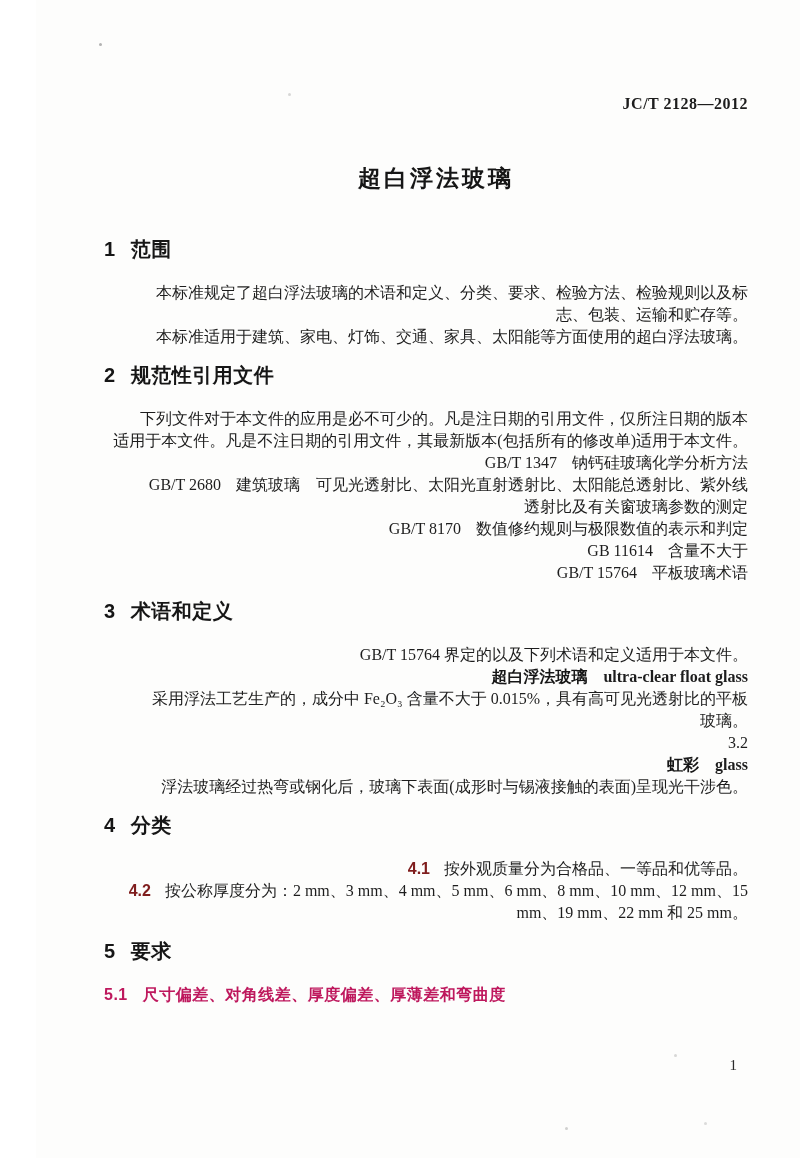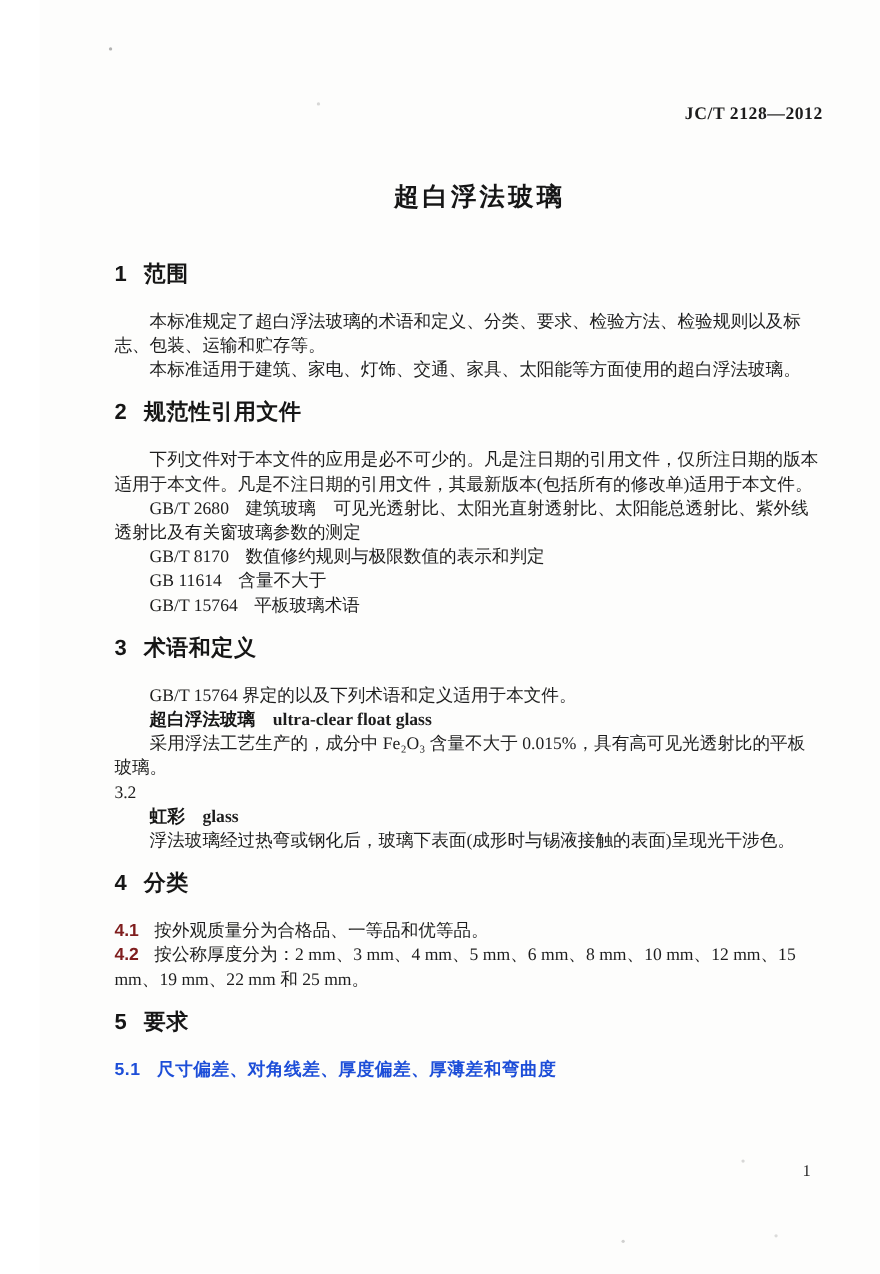--- a/index.html
+++ b/index.html
@@ -29,21 +29,21 @@
     font-size: 23px;
     font-weight: 700;
     letter-spacing: 3px;
     color: #161616;
   }
   .content {
     margin: 0 88px 0 68px;
     font-size: 16px;
     line-height: 22px;
   }
-  .content p { margin: 0; }
+  .content p { margin: 0; text-align: right; }
   h2.sec {
     font-family: "Liberation Sans", "DejaVu Sans", sans-serif;
     font-size: 20px;
     font-weight: 700;
     margin: 16px 0 22px 0;
     line-height: 22px;
     color: #161616;
     letter-spacing: 0.5px;
   }
   .h-num { margin-right: 15px; }
@@ -65,21 +65,21 @@
     font-weight: 700;
     margin-right: 14px;
     color: #7f1d1d;
   }
   h3.sub-sec {
     font-family: "Liberation Sans", "DejaVu Sans", sans-serif;
     font-size: 16px;
     font-weight: 700;
     margin: 22px 0 22px 0;
     line-height: 22px;
-    color: #1d4ed8;
+    color: #be185d;
     letter-spacing: 0.5px;
   }
   .page-num {
     position: absolute;
     top: 1057px;
     right: 99px;
     font-size: 15px;
     color: #2a2a2a;
   }
   .speck {
@@ -100,20 +100,21 @@
   <h1 class="doc-title">超白浮法玻璃</h1>
 
   <div class="content">
 
     <h2 class="sec"><span class="h-num">1</span><span>范围</span></h2>
     <p class="indent">本标准规定了超白浮法玻璃的术语和定义、分类、要求、检验方法、检验规则以及标志、包装、运输和贮存等。</p>
     <p class="indent">本标准适用于建筑、家电、灯饰、交通、家具、太阳能等方面使用的超白浮法玻璃。</p>
 
     <h2 class="sec"><span class="h-num">2</span><span>规范性引用文件</span></h2>
     <p class="indent">下列文件对于本文件的应用是必不可少的。凡是注日期的引用文件，仅所注日期的版本适用于本文件。凡是不注日期的引用文件，其最新版本(包括所有的修改单)适用于本文件。</p>
+    <p class="ref-line"><span class="ref-code">GB/T 1347</span><span>钠钙硅玻璃化学分析方法</span></p>
     <p class="ref-line"><span class="ref-code">GB/T 2680</span><span>建筑玻璃　可见光透射比、太阳光直射透射比、太阳能总透射比、紫外线透射比及有关窗玻璃参数的测定</span></p>
     <p class="ref-line"><span class="ref-code">GB/T 8170</span><span>数值修约规则与极限数值的表示和判定</span></p>
     <p class="ref-line"><span class="ref-code">GB 11614</span><span>含量不大于</span></p>
     <p class="ref-line"><span class="ref-code">GB/T 15764</span><span>平板玻璃术语</span></p>
 
     <h2 class="sec"><span class="h-num">3</span><span>术语和定义</span></h2>
     <p class="indent">GB/T 15764 界定的以及下列术语和定义适用于本文件。</p>
 
     <p class="term-line"><span class="term-zh">超白浮法玻璃</span><span class="term-en">ultra-clear float glass</span></p>
     <p class="term-def">采用浮法工艺生产的，成分中 Fe₂O₃ 含量不大于 0.015%，具有高可见光透射比的平板玻璃。</p>

